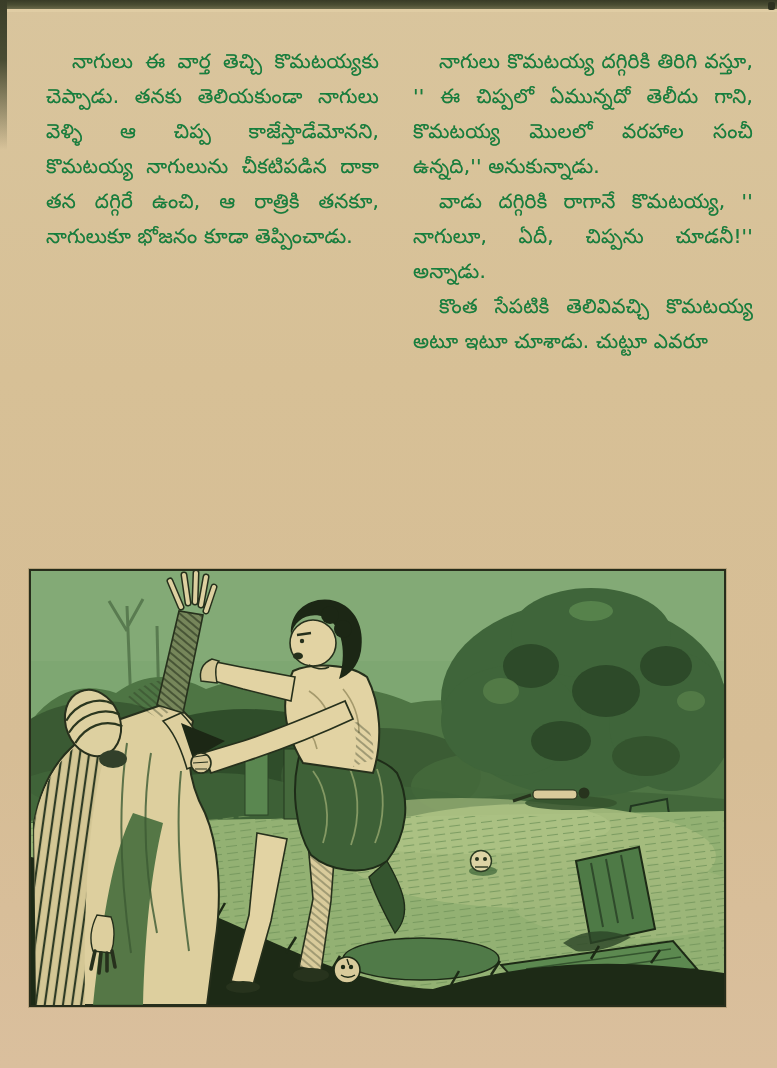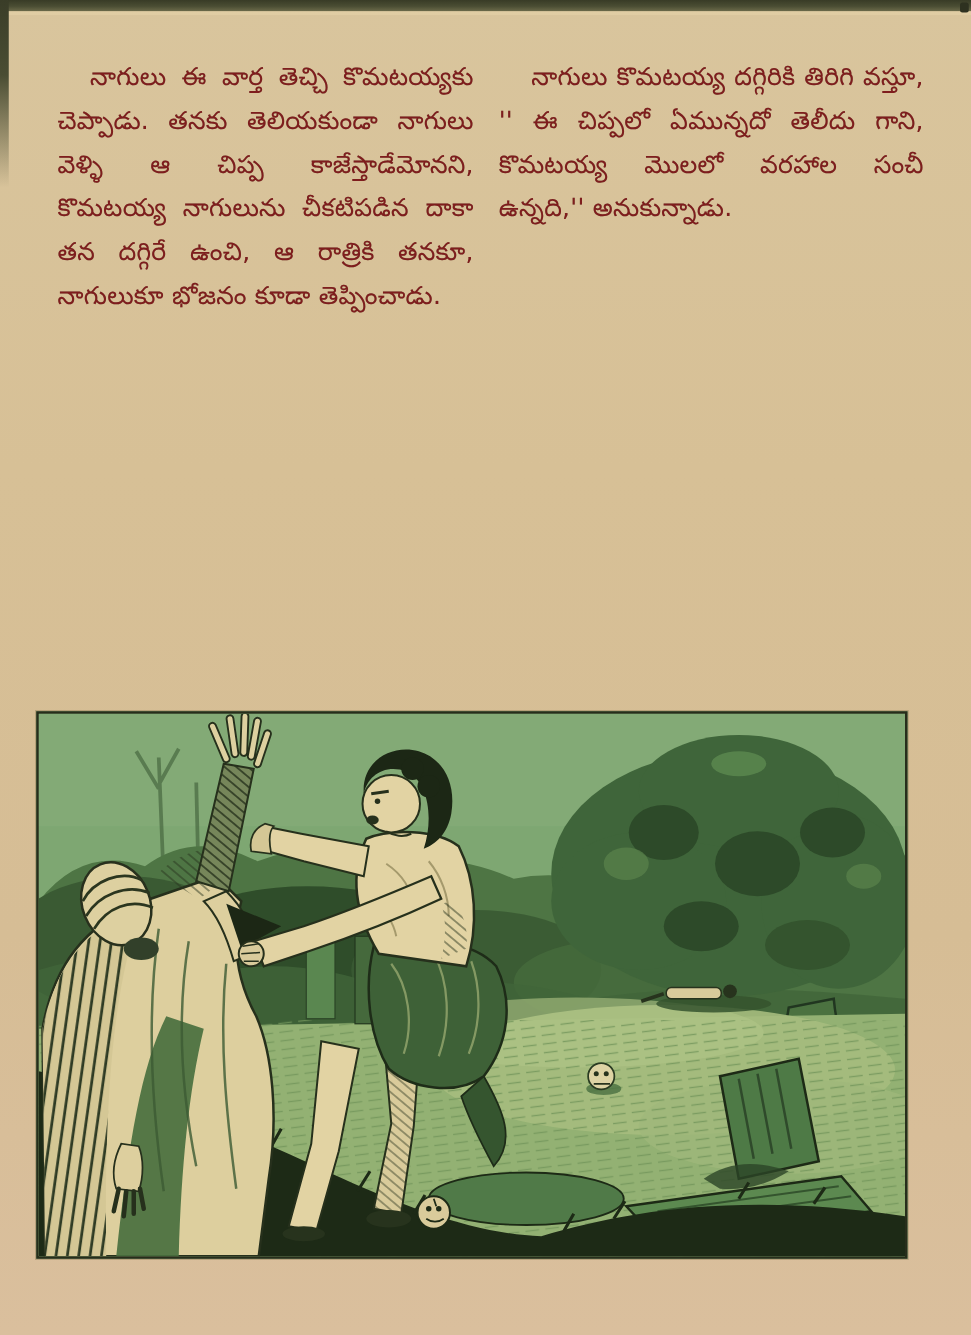--- a/index.html
+++ b/index.html
@@ -19,24 +19,24 @@
   }
   .left-strip{
     position:absolute;top:0;left:0;width:7px;height:150px;
     background:linear-gradient(180deg,#3a3d28 0%,#4a4d33 40%,rgba(90,88,60,0) 100%);
   }
   .corner-dot{
     position:absolute;top:2px;right:2px;width:7px;height:8px;background:#2e3120;border-radius:2px;
   }
   .col{position:absolute;top:44px;}
   .col-left{left:46px;width:333px;}
-  .col-right{left:399px;width:340px;}
+  .col-right{left:413px;width:340px;}
   .para{
     margin:0;padding:0;
-    font-size:20px;line-height:35px;color:#7f1d1d;
+    font-size:20px;line-height:35px;color:#15803d;
     text-align:justify;text-indent:26px;
     letter-spacing:.2px;
     text-shadow:0 0 .4px rgba(69,73,54,.45);
   }
   .illustration{
     position:absolute;left:29px;top:569px;width:693px;height:434px;
     border:2px solid #272d1b;
     background:#7ea772;
     box-shadow:0 0 0 1px rgba(120,110,70,.35);
   }
@@ -51,20 +51,22 @@
   <div class="top-bar-highlight"></div>
   <div class="left-strip"></div>
   <div class="corner-dot"></div>
 
   <div class="col col-left">
     <p class="para">నాగులు ఈ వార్త తెచ్చి కొమటయ్యకు చెప్పాడు. తనకు తెలియకుండా నాగులు వెళ్ళి ఆ చిప్ప కాజేస్తాడేమోనని, కొమటయ్య నాగులును చీకటిపడిన దాకా తన దగ్గిరే ఉంచి, ఆ రాత్రికి తనకూ, నాగులుకూ భోజనం కూడా తెప్పించాడు.</p>
   </div>
 
   <div class="col col-right">
     <p class="para">నాగులు కొమటయ్య దగ్గిరికి తిరిగి వస్తూ, '' ఈ చిప్పలో ఏమున్నదో తెలీదు గాని, కొమటయ్య మొలలో వరహాల సంచీ ఉన్నది,'' అనుకున్నాడు.</p>
+    <p class="para">వాడు దగ్గిరికి రాగానే కొమటయ్య, '' నాగులూ, ఏదీ, చిప్పను చూడనీ!'' అన్నాడు.</p>
+    <p class="para">కొంత సేపటికి తెలివివచ్చి కొమటయ్య అటూ ఇటూ చూశాడు. చుట్టూ ఎవరూ</p>
   </div>
 
   <div class="illustration" role="img" aria-label="Green duotone woodcut illustration: Nagulu grips the bent-over Komatayya in a cremation ground; a blind man lies under a large tree; grave slabs and a skull rest in the grass.">
     <svg viewBox="0 0 693 434" xmlns="http://www.w3.org/2000/svg">
       <defs>
         <pattern id="grassHatch" width="16" height="7" patternUnits="userSpaceOnUse" patternTransform="rotate(-7)">
           <path d="M0,3.5 L11,3.5" stroke="#72955b" stroke-width="1.1"></path>
         </pattern>
         <pattern id="stripesV" width="9" height="9" patternUnits="userSpaceOnUse" patternTransform="rotate(8)">
           <path d="M2,0 L2,9" stroke="#2e3b24" stroke-width="2.2"></path>

